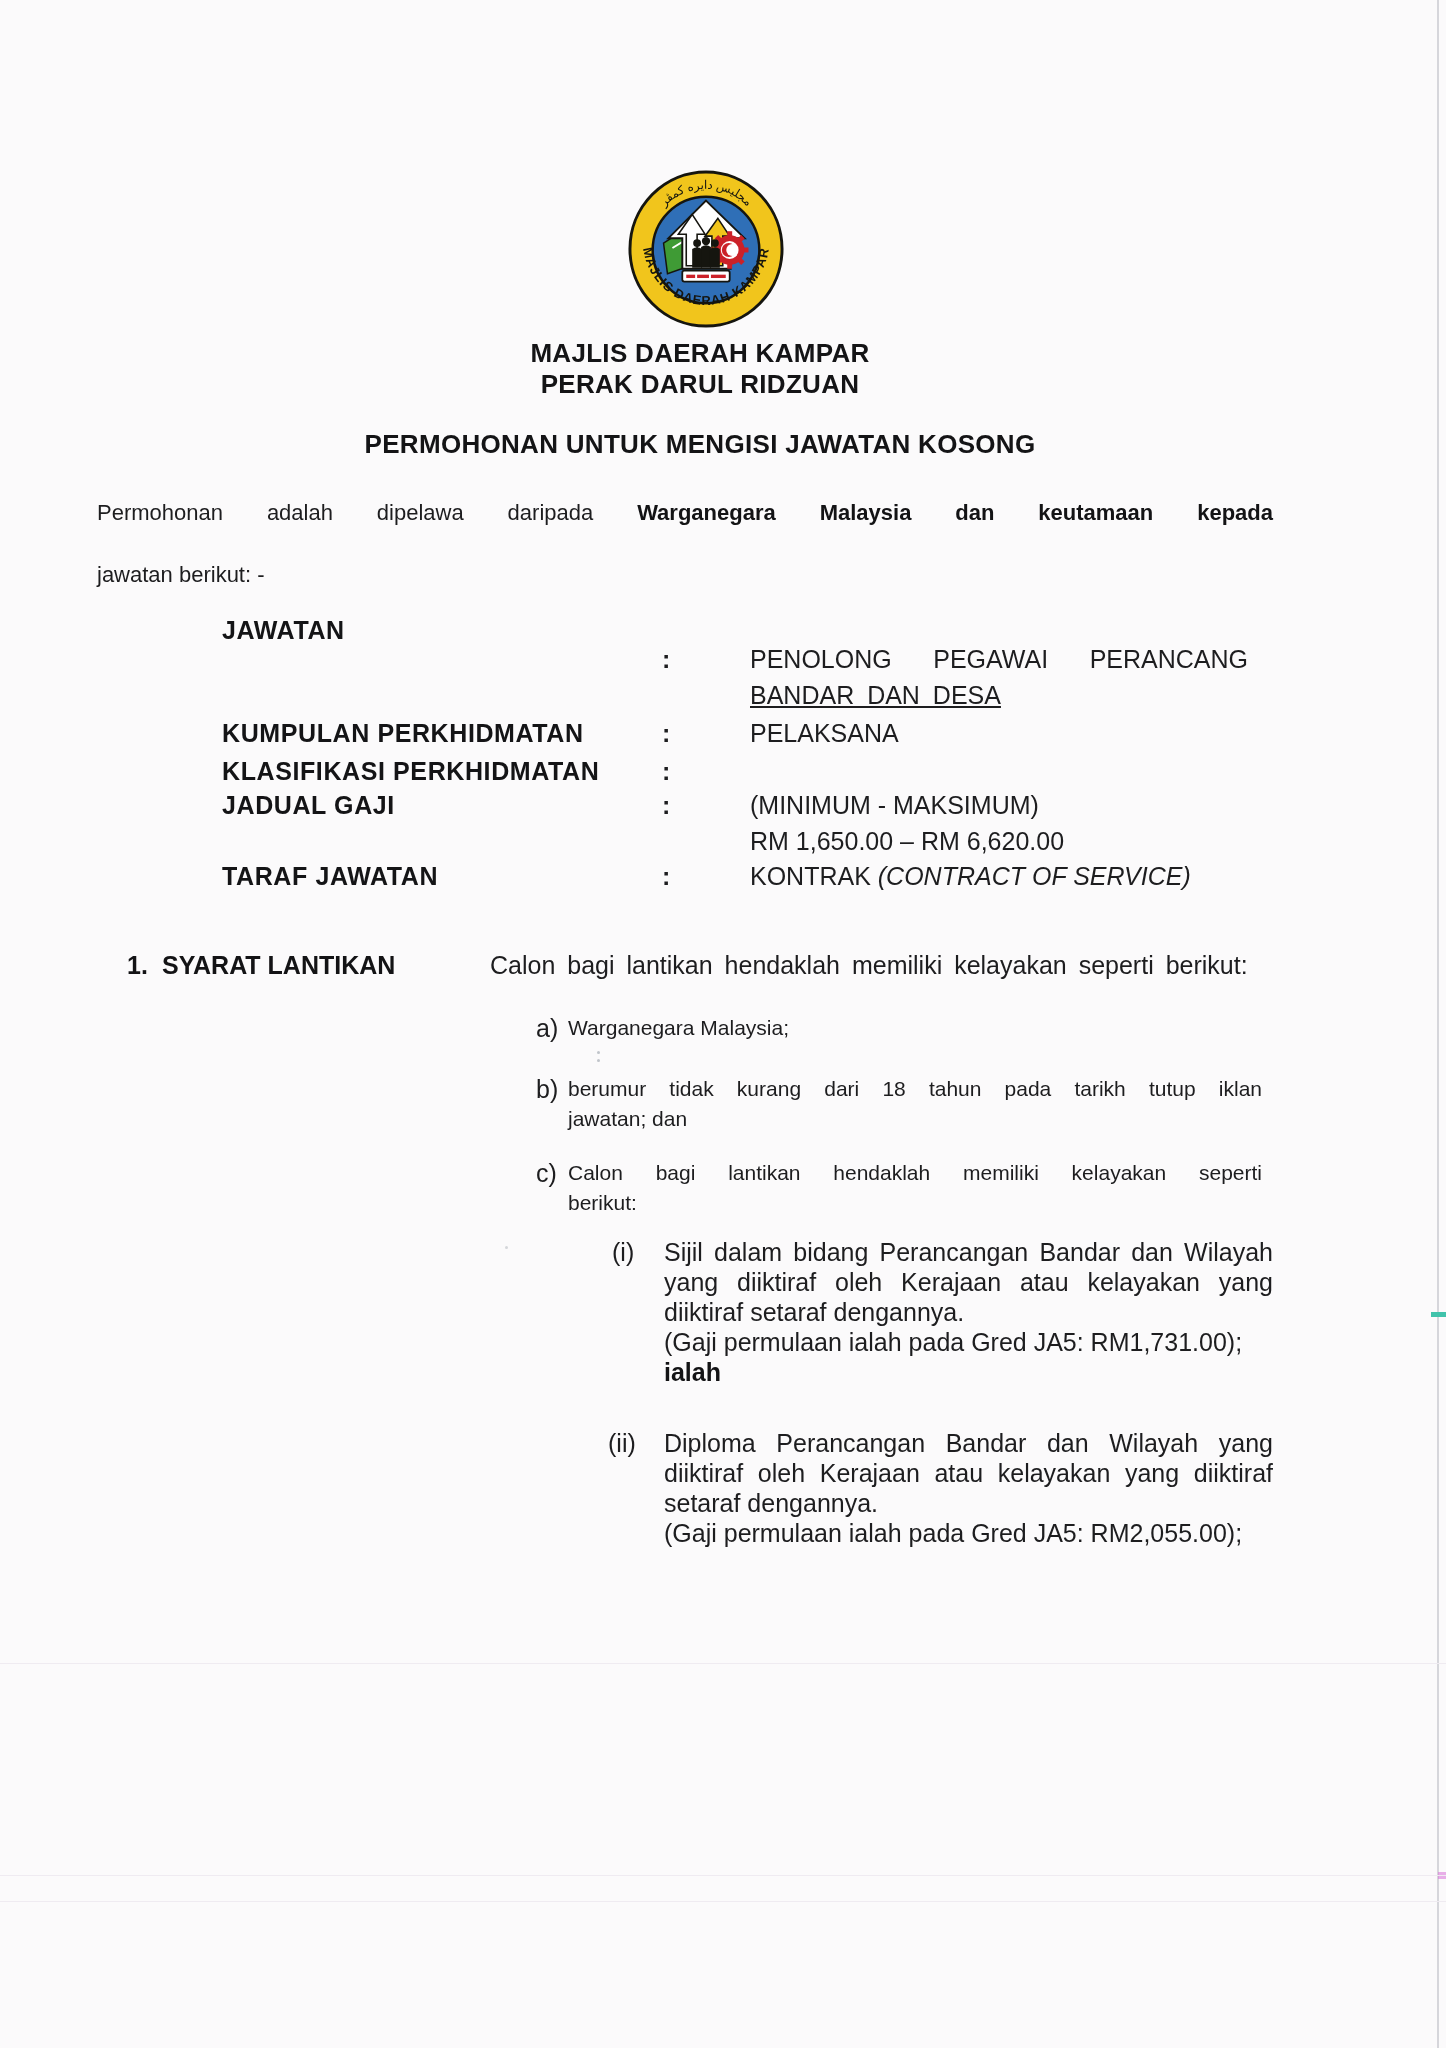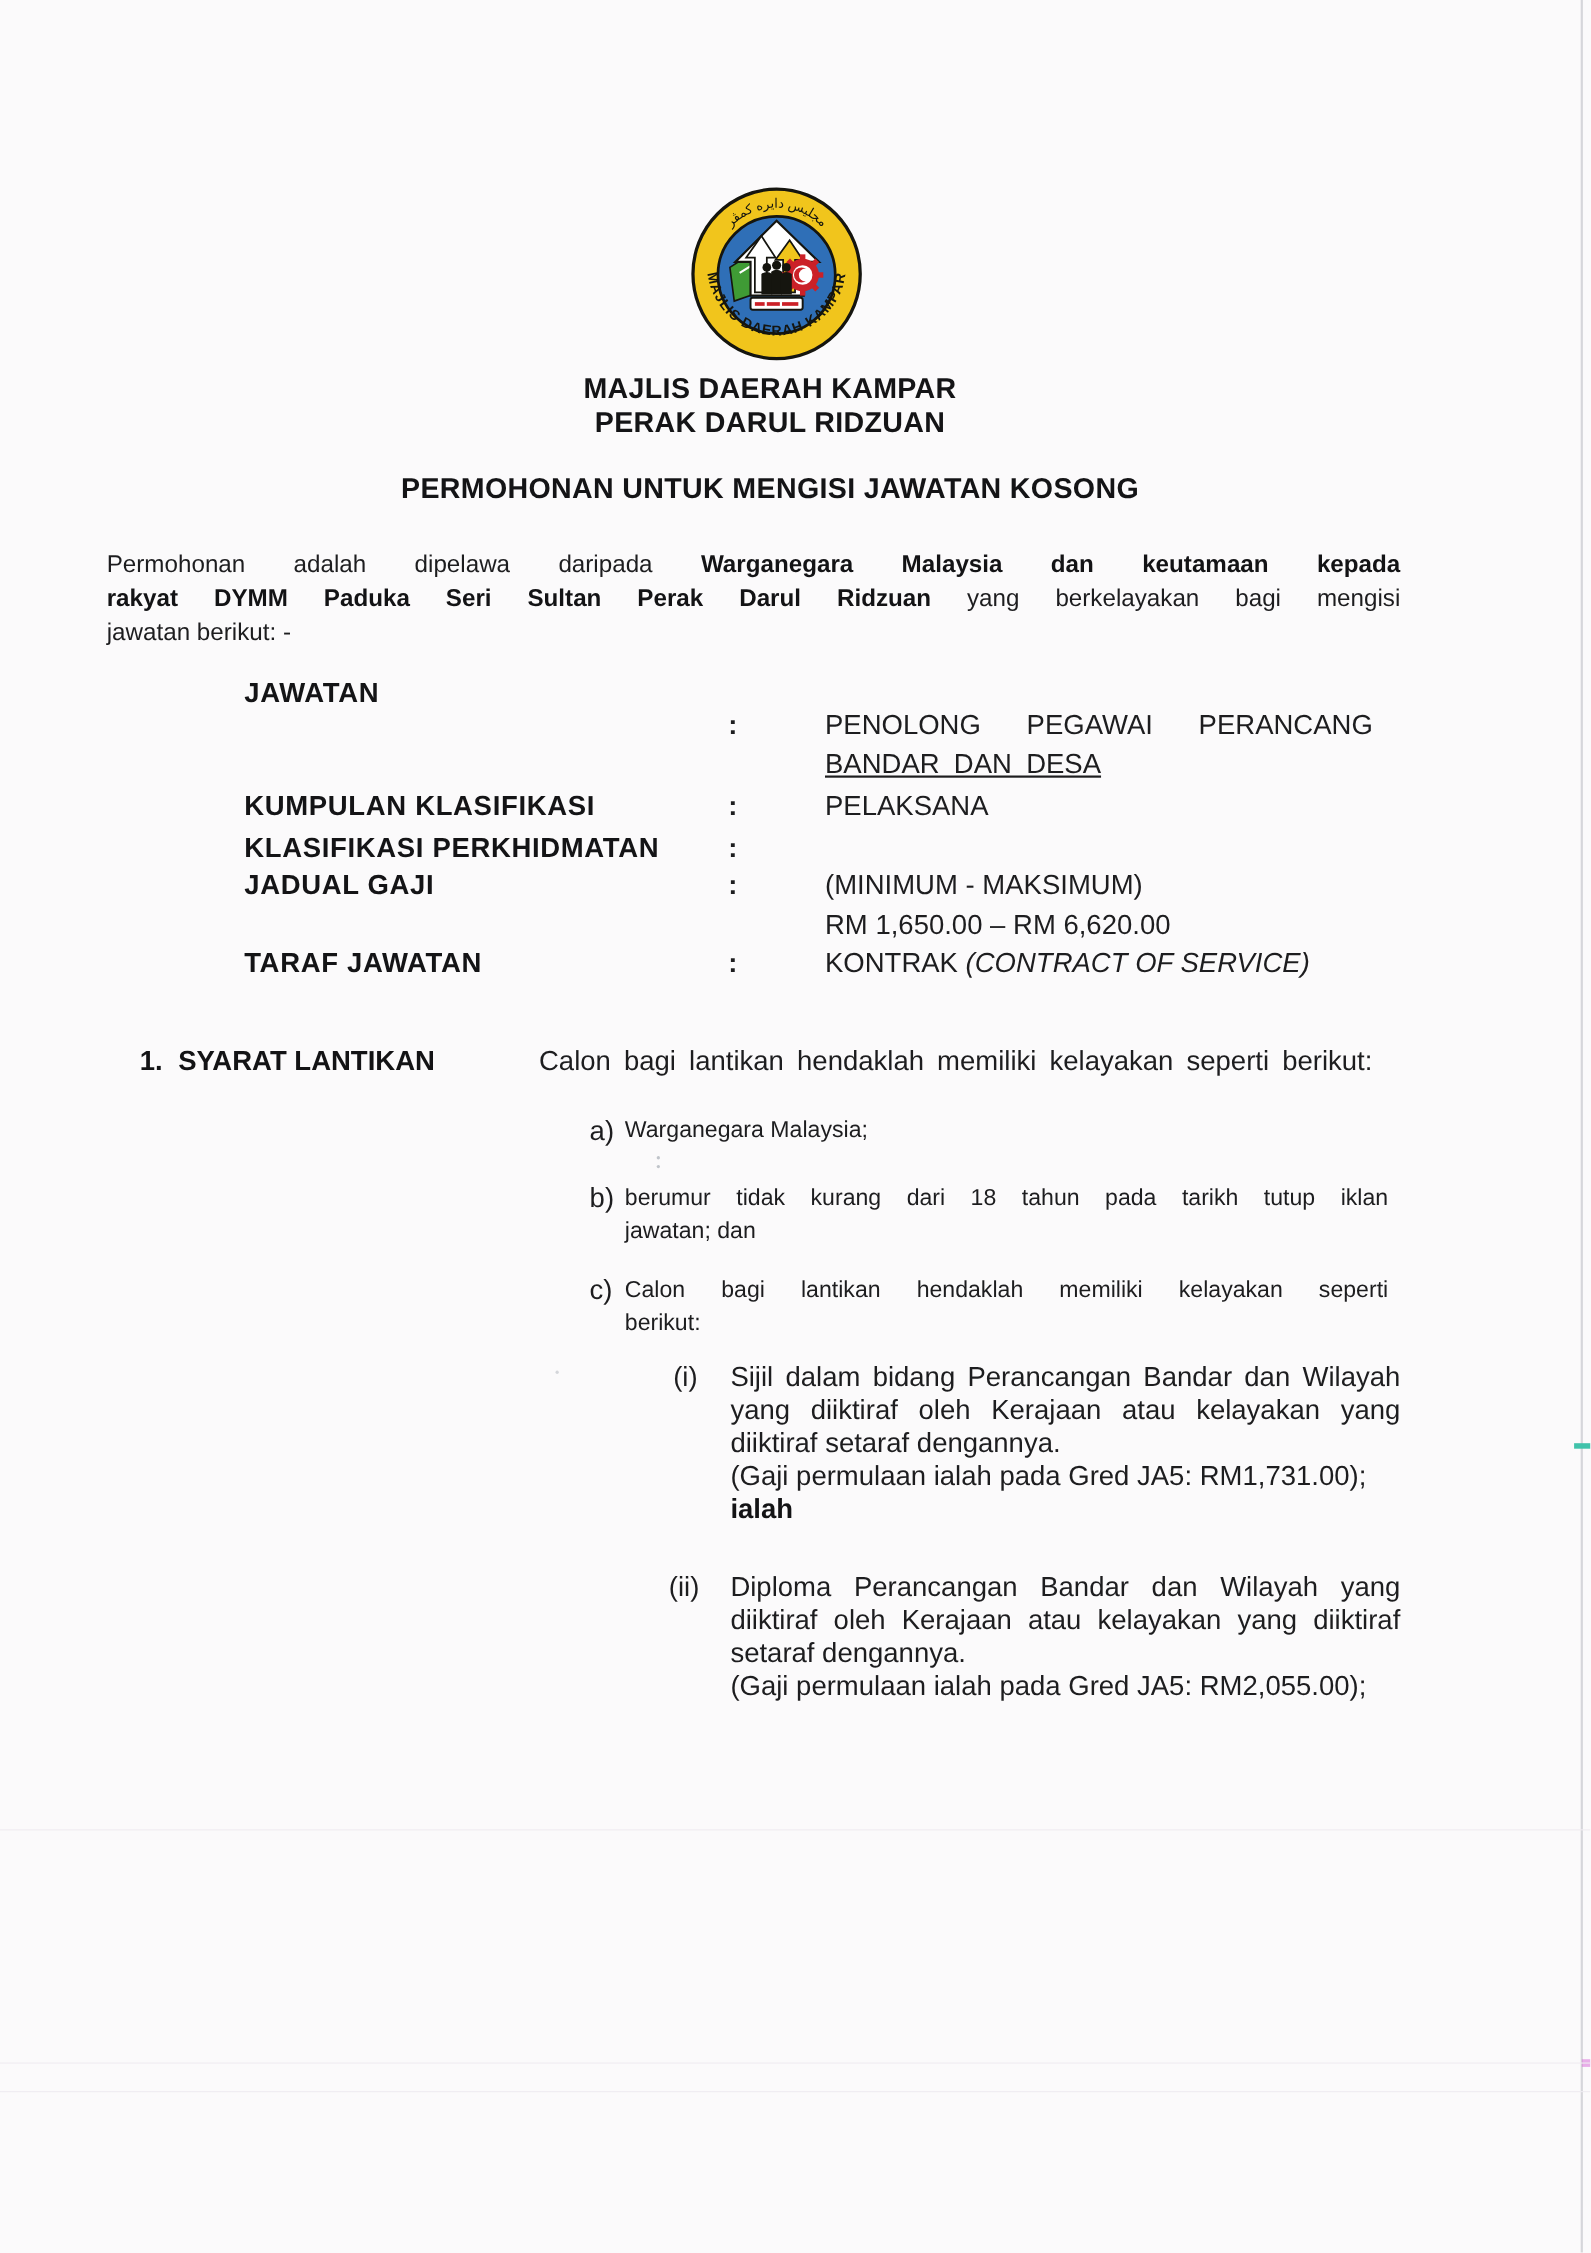--- a/index.html
+++ b/index.html
@@ -80,29 +80,28 @@
     <text font-size="13" font-weight="bold" letter-spacing="1" fill="#15150f">
       <textPath href="#lgBot" startOffset="50%" text-anchor="middle">MAJLIS DAERAH KAMPAR</textPath>
     </text>
   </svg>
 
   <div class="abs center-block hdr" style="top:338px;">MAJLIS DAERAH KAMPAR</div>
   <div class="abs center-block hdr" style="top:369px;">PERAK DARUL RIDZUAN</div>
   <div class="abs center-block hdr" style="top:429px;">PERMOHONAN UNTUK MENGISI JAWATAN KOSONG</div>
 
   <div class="abs iline j" style="top:497px;"><span>Permohonan adalah dipelawa daripada </span><span class="b">Warganegara Malaysia dan keutamaan kepada</span></div>
-  <div class="abs iline j" style="top:528px;"><span class="b">rakyat DYMM Paduka Seri Sultan Perak Darul Ridzuan</span><span> yang berkelayakan bagi mengisi</span></div>
   <div class="abs iline" style="top:559px;">jawatan berikut: -</div>
 
   <div class="abs lbl" style="top:615px;">JAWATAN</div>
   <div class="abs colon" style="top:644px;">:</div>
   <div class="abs val j1" style="top:644px;">PENOLONG PEGAWAI PERANCANG</div>
   <div class="abs val ws" style="top:680px;">BANDAR DAN DESA</div>
 
-  <div class="abs lbl" style="top:718px;">KUMPULAN KLASIFIKASI</div>
+  <div class="abs lbl" style="top:718px;">KUMPULAN PERKHIDMATAN</div>
   <div class="abs colon" style="top:718px;">:</div>
   <div class="abs val" style="top:718px;">PELAKSANA</div>
 
   <div class="abs lbl" style="top:756px;">KLASIFIKASI PERKHIDMATAN</div>
   <div class="abs colon" style="top:756px;">:</div>
 
   <div class="abs lbl" style="top:790px;">JADUAL GAJI</div>
   <div class="abs colon" style="top:790px;">:</div>
   <div class="abs val" style="top:790px;">(MINIMUM - MAKSIMUM)</div>
   <div class="abs val" style="top:826px;">RM 1,650.00 – RM 6,620.00</div>

